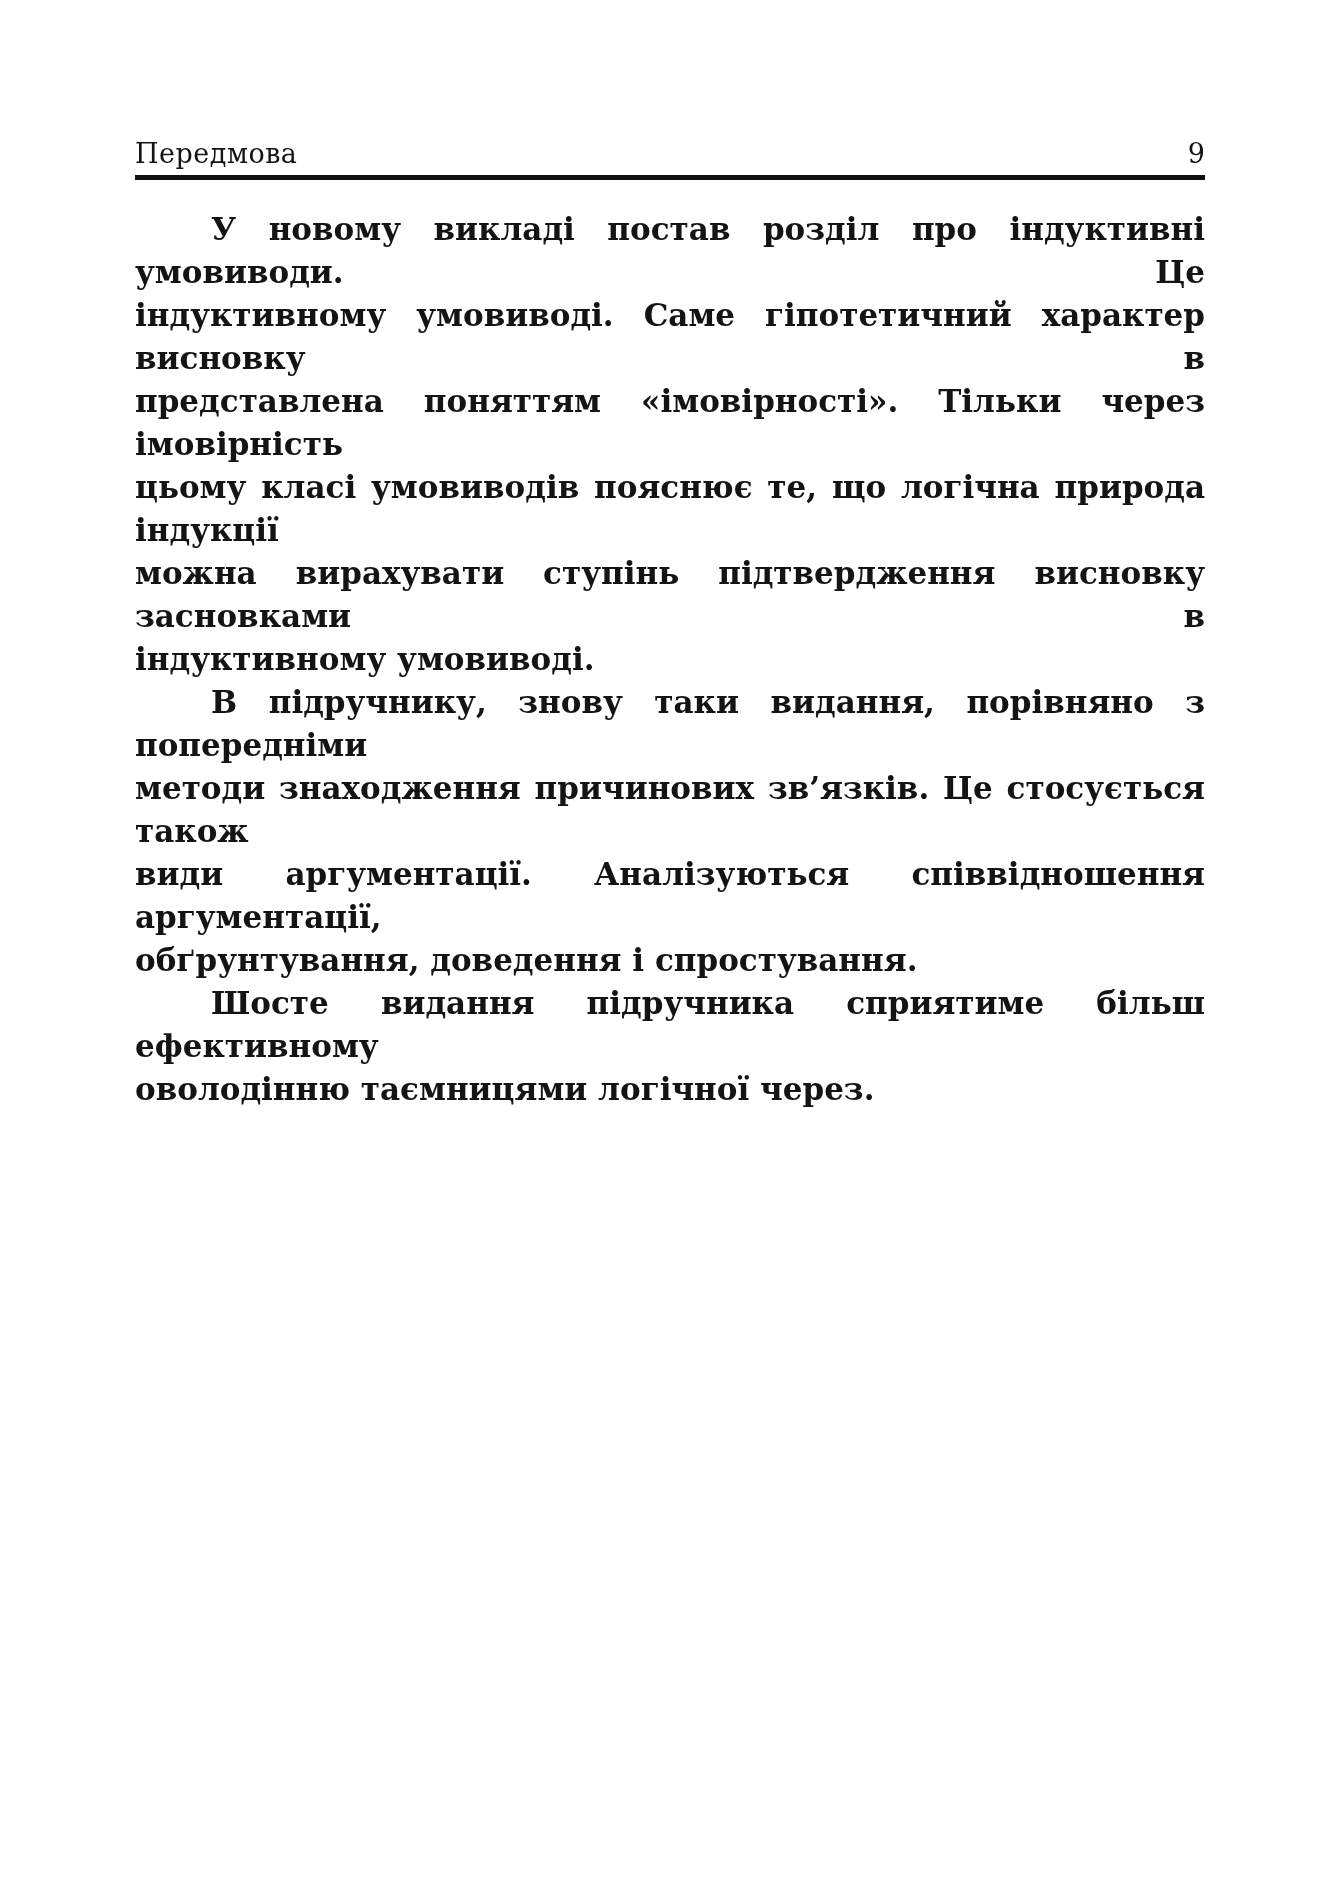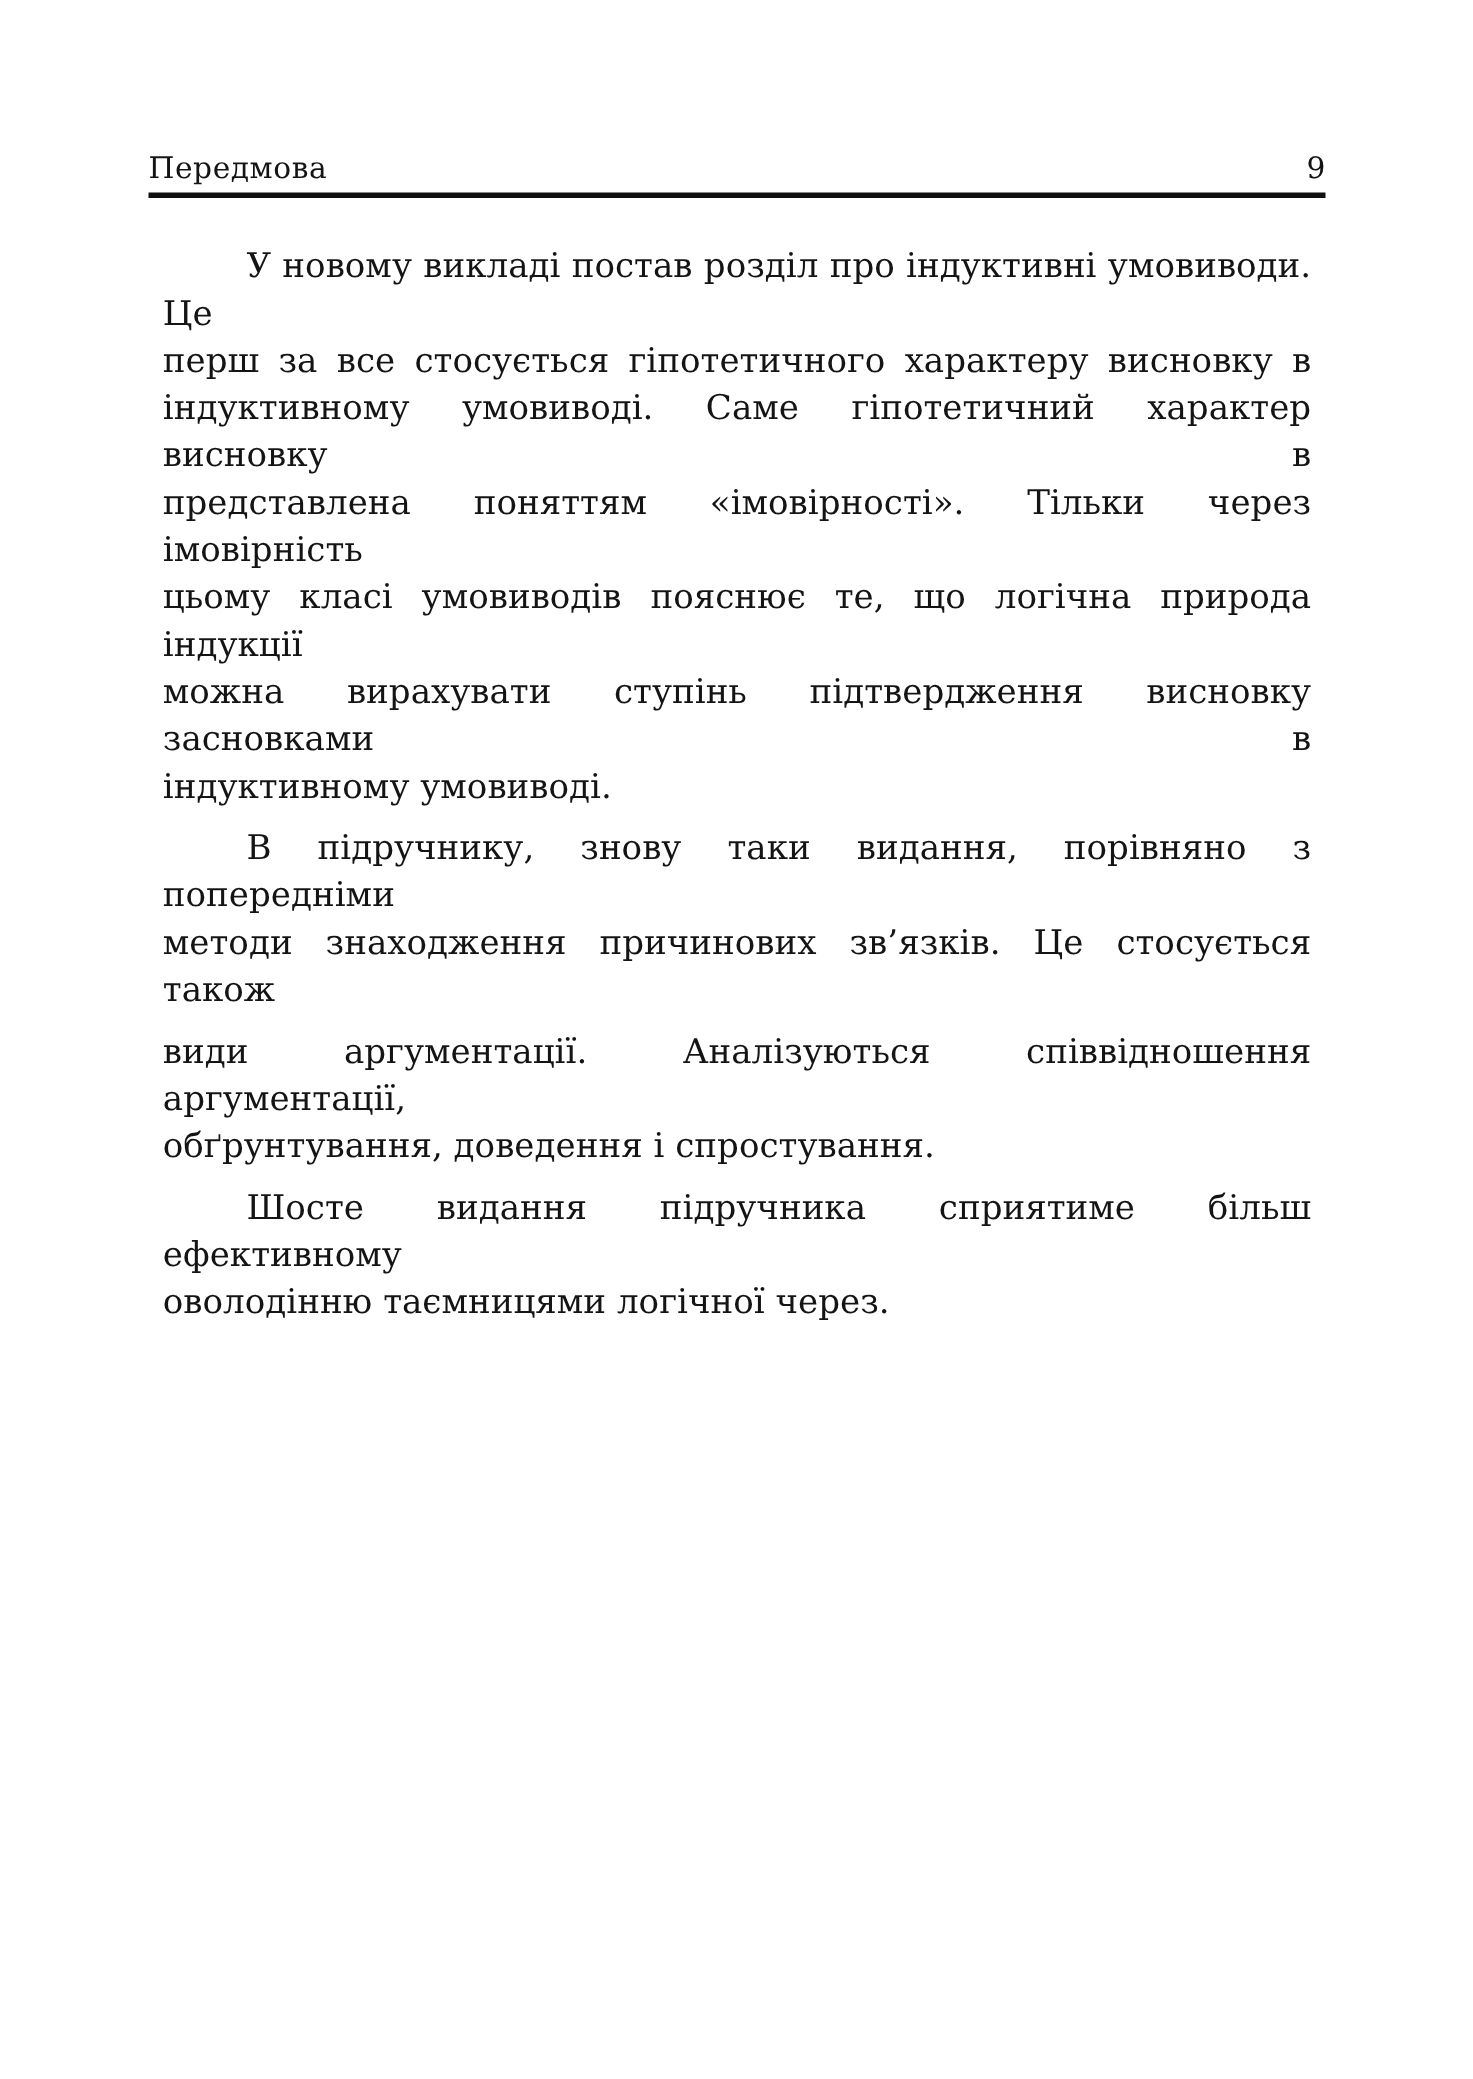--- a/index.html
+++ b/index.html
@@ -32,21 +32,21 @@
   .header-title { letter-spacing: 0.5px; }
   .page-number { letter-spacing: 0; }
   .body-text {
     position: absolute;
     left: 135px;
     top: 208px;
     width: 1070px;
     font-size: 31px;
     line-height: 43px;
   }
-  .paragraph { margin: 13px; }
+  .paragraph { margin: 0; font-weight: bold; }
   .line {
     text-align: justify;
     text-align-last: justify;
     text-justify: inter-word;
     white-space: normal;
   }
   .line.indent { text-indent: 76px; }
   .line.last { text-align-last: left; }
 </style>
 </head>
@@ -54,21 +54,20 @@
 
 <div class="page">
   <header class="running-header">
     <span class="header-title">Передмова</span>
     <span class="page-number">9</span>
   </header>
 
   <main class="body-text">
       <div class="paragraph">
         <div class="line indent">У новому викладі постав розділ про індуктивні умовиводи. Це</div>
-        <div class="line">перш за все стосується гіпотетичного характеру висновку в</div>
         <div class="line">індуктивному умовиводі. Саме гіпотетичний характер висновку в</div>
         <div class="line">представлена поняттям «імовірності». Тільки через імовірність</div>
         <div class="line">цьому класі умовиводів пояснює те, що логічна природа індукції</div>
         <div class="line">можна вирахувати ступінь підтвердження висновку засновками в</div>
         <div class="line last">індуктивному умовиводі.</div>
       </div>
       <div class="paragraph">
         <div class="line indent">В підручнику, знову таки видання, порівняно з попередніми</div>
         <div class="line">методи знаходження причинових зв’язків. Це стосується також</div>
       </div>

